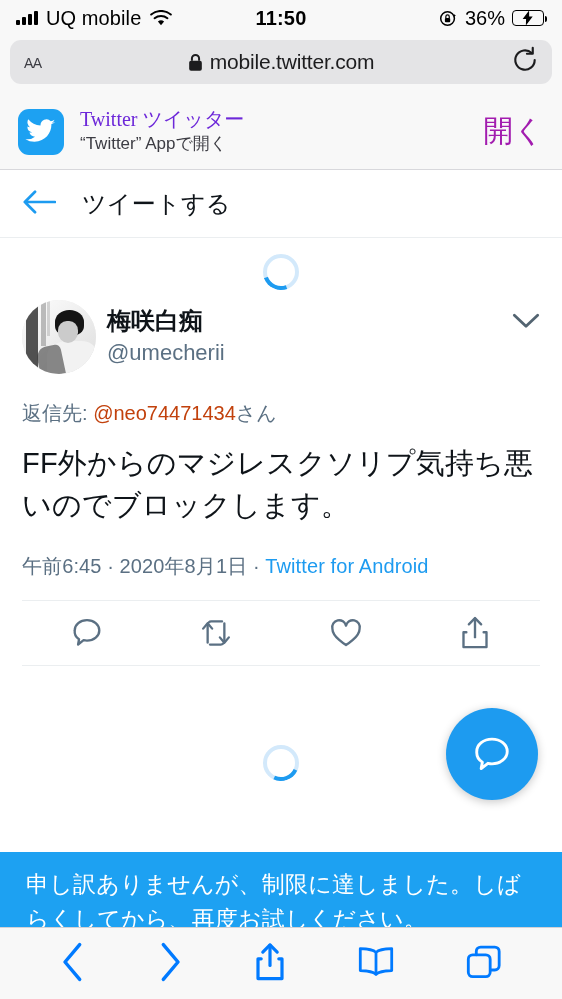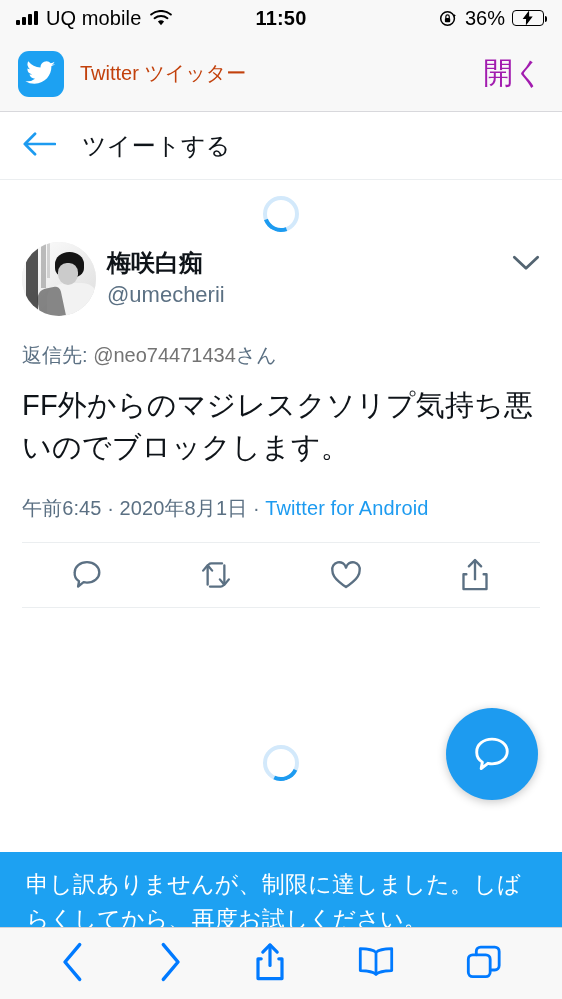--- a/index.html
+++ b/index.html
@@ -59,21 +59,21 @@
   
   .banner {
     height: 76px; background: #f8f8f8; display: flex; align-items: center;
     padding: 0 18px; gap: 16px; border-bottom: 1px solid #d8d8dc;
   }
   .banner-icon {
     width: 46px; height: 46px; border-radius: 11px; background: #1da1f2;
     display: flex; align-items: center; justify-content: center; flex: none;
   }
   .banner-txt { flex: 1; min-width: 0; }
-  .banner-title { font-size: 20px; color: #c2410c; line-height: 1.25; }
+  .banner-title { font-size: 20px; color: #6d28d9; line-height: 1.25; font-family: Liberation Serif, serif; }
   .banner-sub { font-size: 17px; color: #3c3c43; line-height: 1.3; margin-top: 1px; }
   .banner-open { font-size: 30px; color: #a21caf; flex: none; }
 
   
   .page-head {
     height: 68px; display: flex; align-items: center; gap: 26px;
     padding: 0 22px; border-bottom: 1px solid #ebeef0; background: #fff;
   }
   .page-title { font-size: 24px; font-weight: 400; color: #0f1419; letter-spacing: .3px; }
 
@@ -118,21 +118,21 @@
   .av-arm {
     position: absolute; left: 22%; top: 62%; width: 34%; height: 40%;
     background: #2e2e2e; opacity: .55; border-radius: 40% 20% 0 0; transform: rotate(-12deg);
   }
   .names { flex: 1; min-width: 0; padding-top: 6px; }
   .dispname { font-size: 24px; font-weight: 700; color: #0f1419; line-height: 1.25; }
   .handle { font-size: 22px; color: #5b7083; line-height: 1.3; margin-top: 3px; }
   .caret { flex: none; padding-top: 12px; }
 
   .replyto { font-size: 20px; color: #5b7083; margin-top: 26px; }
-  .replyto a { color: #737373; text-decoration: none; }
+  .replyto a { color: #c2410c; text-decoration: none; }
   .tweet-text {
     font-size: 29px; line-height: 1.44; color: #0f1419; margin-top: 16px;
     letter-spacing: .2px; word-break: break-all;
   }
   .meta { font-size: 20px; color: #5b7083; margin-top: 26px; letter-spacing: .1px; }
   .meta a { color: #1d9bf0; text-decoration: none; }
 
   .actions {
     display: flex; align-items: center; margin-top: 20px;
     border-top: 1px solid #ebeef0; border-bottom: 1px solid #ebeef0;
@@ -195,29 +195,48 @@
       <span class="sb-batt-pct">36%</span>
       <span class="battery">
         <span class="fill"></span>
         <svg class="bolt" width="13" height="15" viewBox="0 0 10 14">
           <path d="M6 0L0 8h3.2L3 14 9.4 5.6H6.1z" fill="#000"></path>
         </svg>
       </span>
     </div>
   </div>
 
+  <div class="urlbar-wrap">
+    <div class="urlbar">
+      <span class="aa"><small>AA</small></span>
+      <span class="url-center">
+        <svg width="15" height="19" viewBox="0 0 14 18">
+          <rect x="1" y="7.4" width="12" height="9.4" rx="1.8" fill="#1c1c1e"></rect>
+          <path d="M3.6 7.4V5.2a3.4 3.4 0 0 1 6.8 0v2.2" stroke="#1c1c1e" stroke-width="1.9" fill="none"></path>
+        </svg>
+        <span class="url-text">mobile.twitter.com</span>
+      </span>
+      <span class="reload">
+        <svg width="26" height="28" viewBox="0 0 24 26">
+          <path d="M21 13a9 9 0 1 1-2.8-6.5" stroke="#1c1c1e" stroke-width="2" fill="none" stroke-linecap="round"></path>
+          <path d="M19.2 1.6v5.6h-5.4" stroke="#1c1c1e" stroke-width="2" fill="none" stroke-linecap="round" stroke-linejoin="round"></path>
+        </svg>
+      </span>
+    </div>
+  </div>
 
   <div class="banner">
     <span class="banner-icon">
       <svg width="32" height="26" viewBox="0 0 24 20">
         <path fill="#fff" d="M23 2.4a9.2 9.2 0 0 1-2.6.7A4.6 4.6 0 0 0 22.4.6a9.3 9.3 0 0 1-2.9 1.1A4.6 4.6 0 0 0 11.6 5a13 13 0 0 1-9.4-4.8 4.6 4.6 0 0 0 1.4 6.1A4.5 4.5 0 0 1 1.5 5.7v.1a4.6 4.6 0 0 0 3.7 4.5 4.6 4.6 0 0 1-2.1.1 4.6 4.6 0 0 0 4.3 3.2A9.2 9.2 0 0 1 0 15.5a13 13 0 0 0 7 2c8.4 0 13-7 13-13v-.6A9.3 9.3 0 0 0 23 2.4z"></path>
       </svg>
     </span>
     <span class="banner-txt">
       <span class="banner-title" style="display:block">Twitter ツイッター</span>
+      <span class="banner-sub" style="display:block">“Twitter” Appで開く</span>
     </span>
     <span class="banner-open">開く</span>
   </div>
 
   <div class="page-head">
     <span>
       <svg width="34" height="26" viewBox="0 0 30 22">
         <path d="M11.5 2L2.5 11l9 9M2.5 11H29" stroke="#1d9bf0" stroke-width="2.4" fill="none" stroke-linecap="round" stroke-linejoin="round"></path>
       </svg>
     </span>

